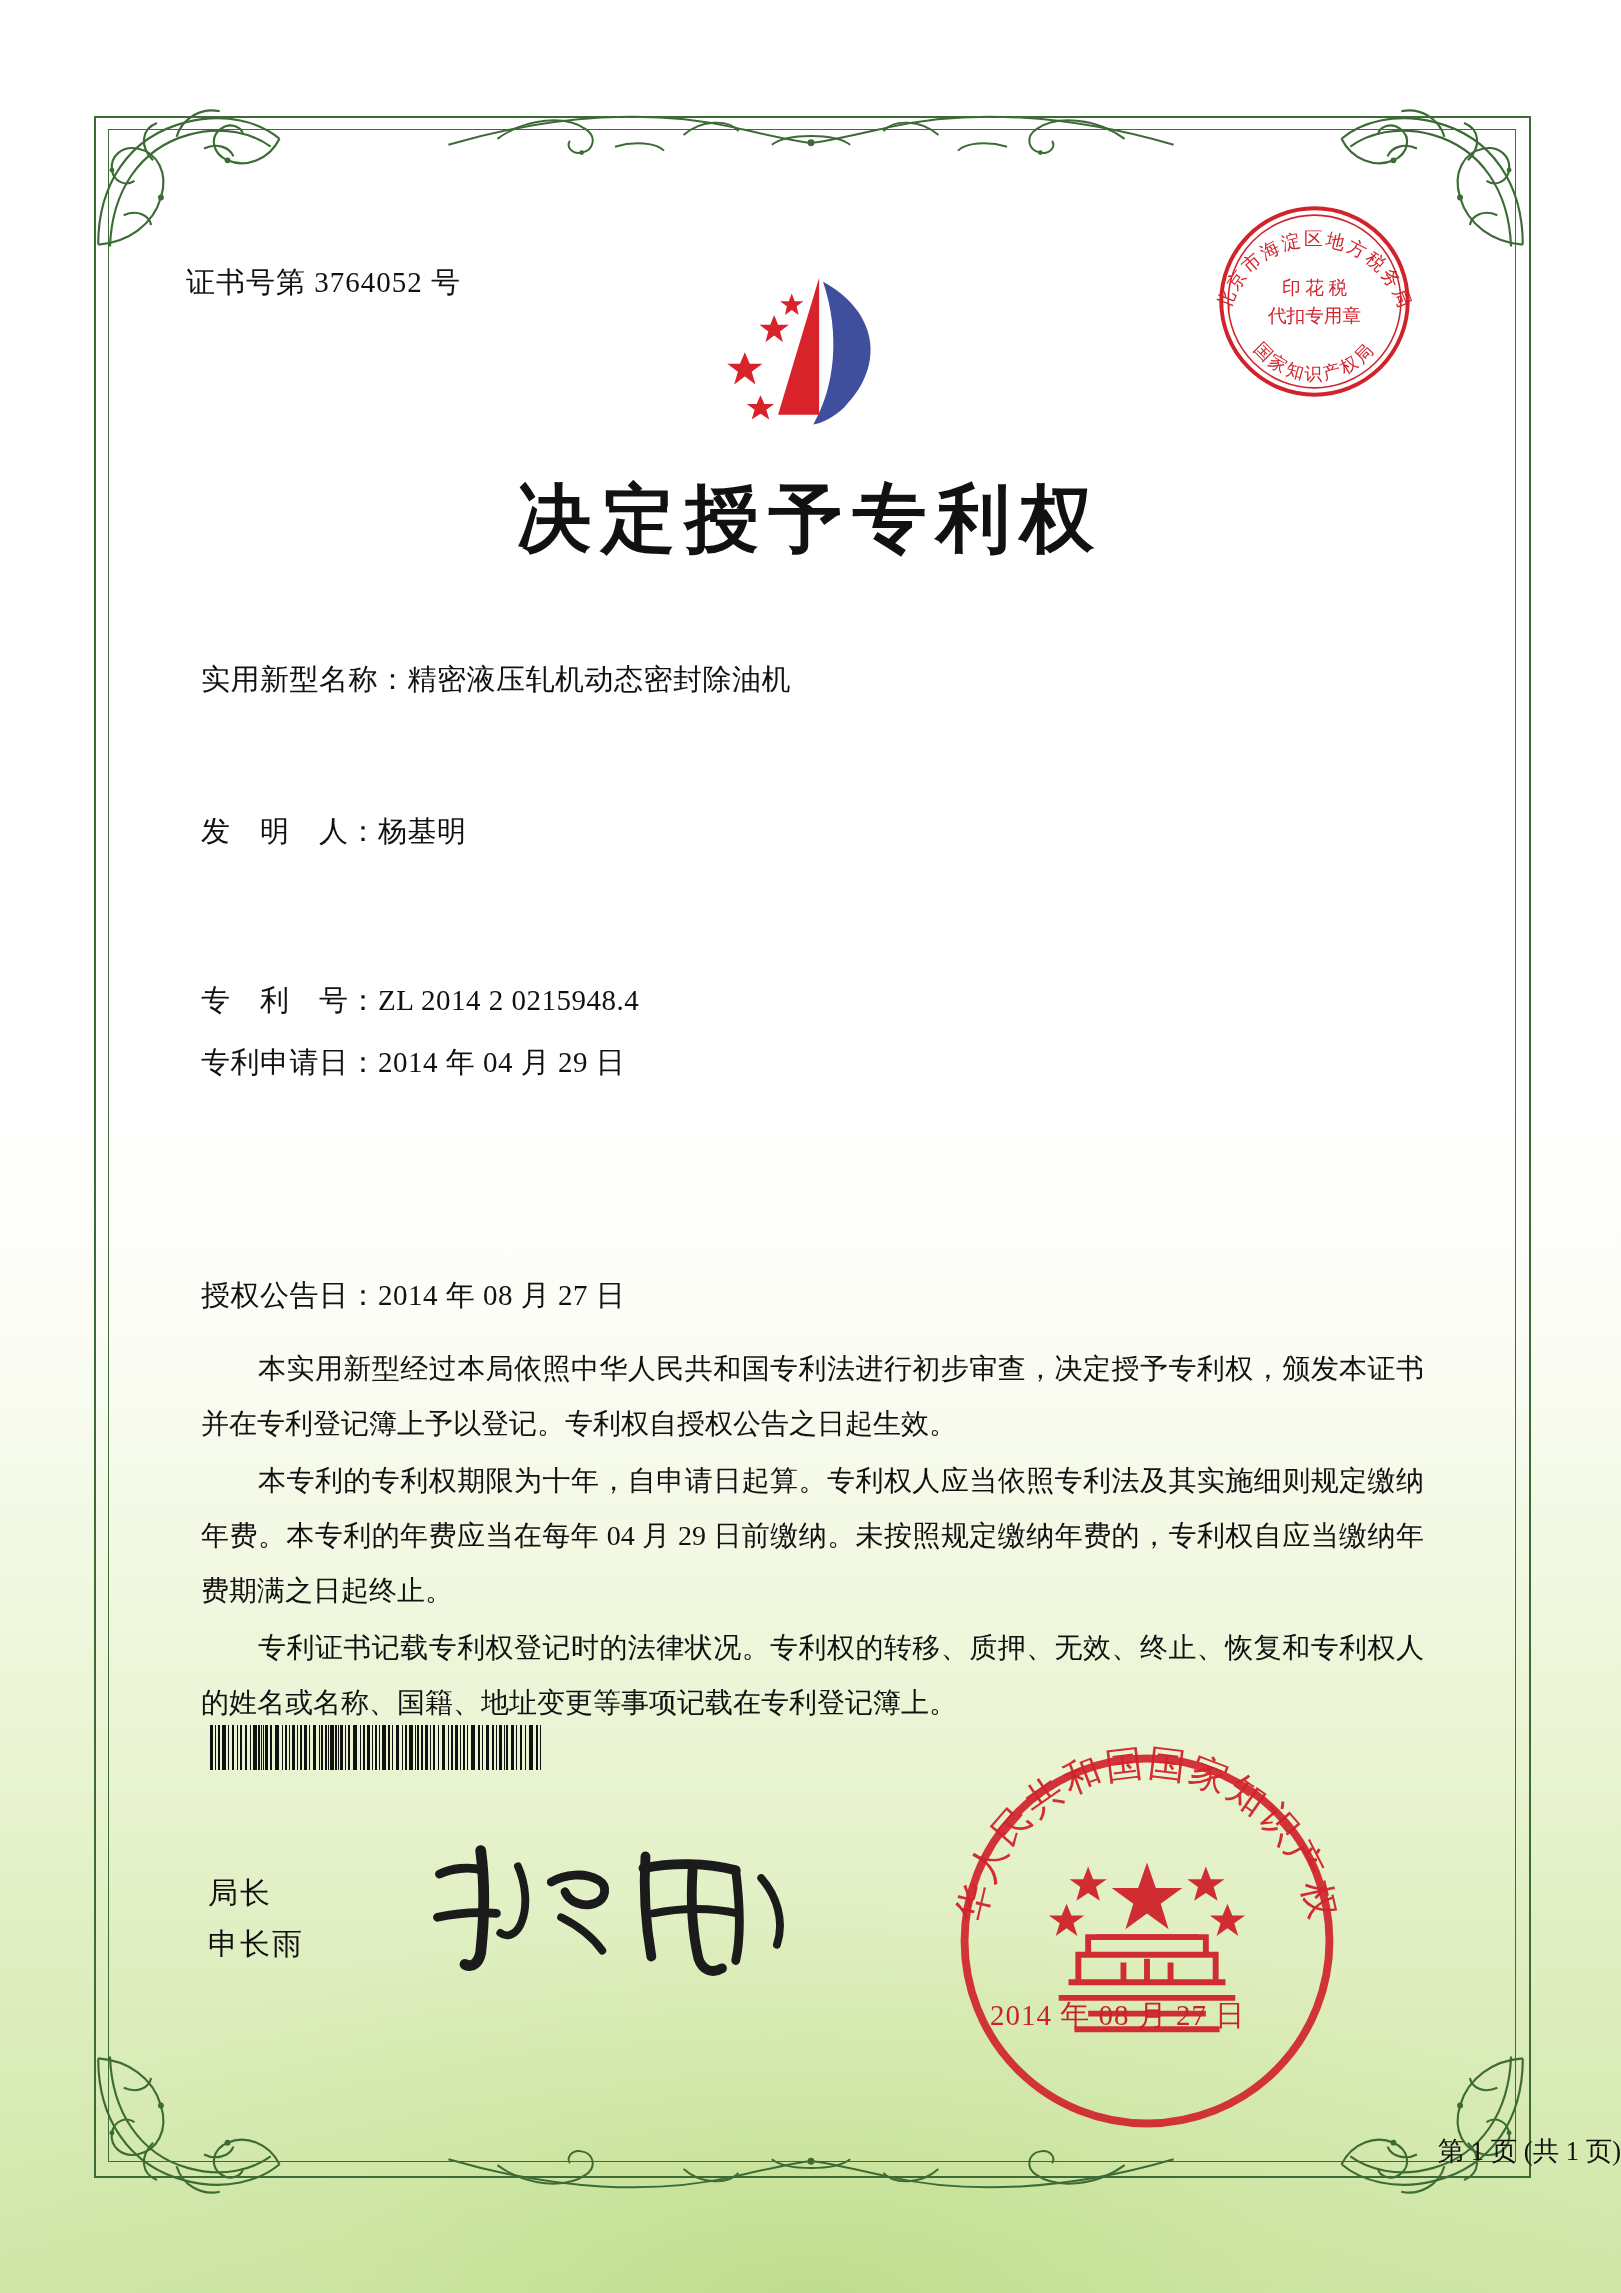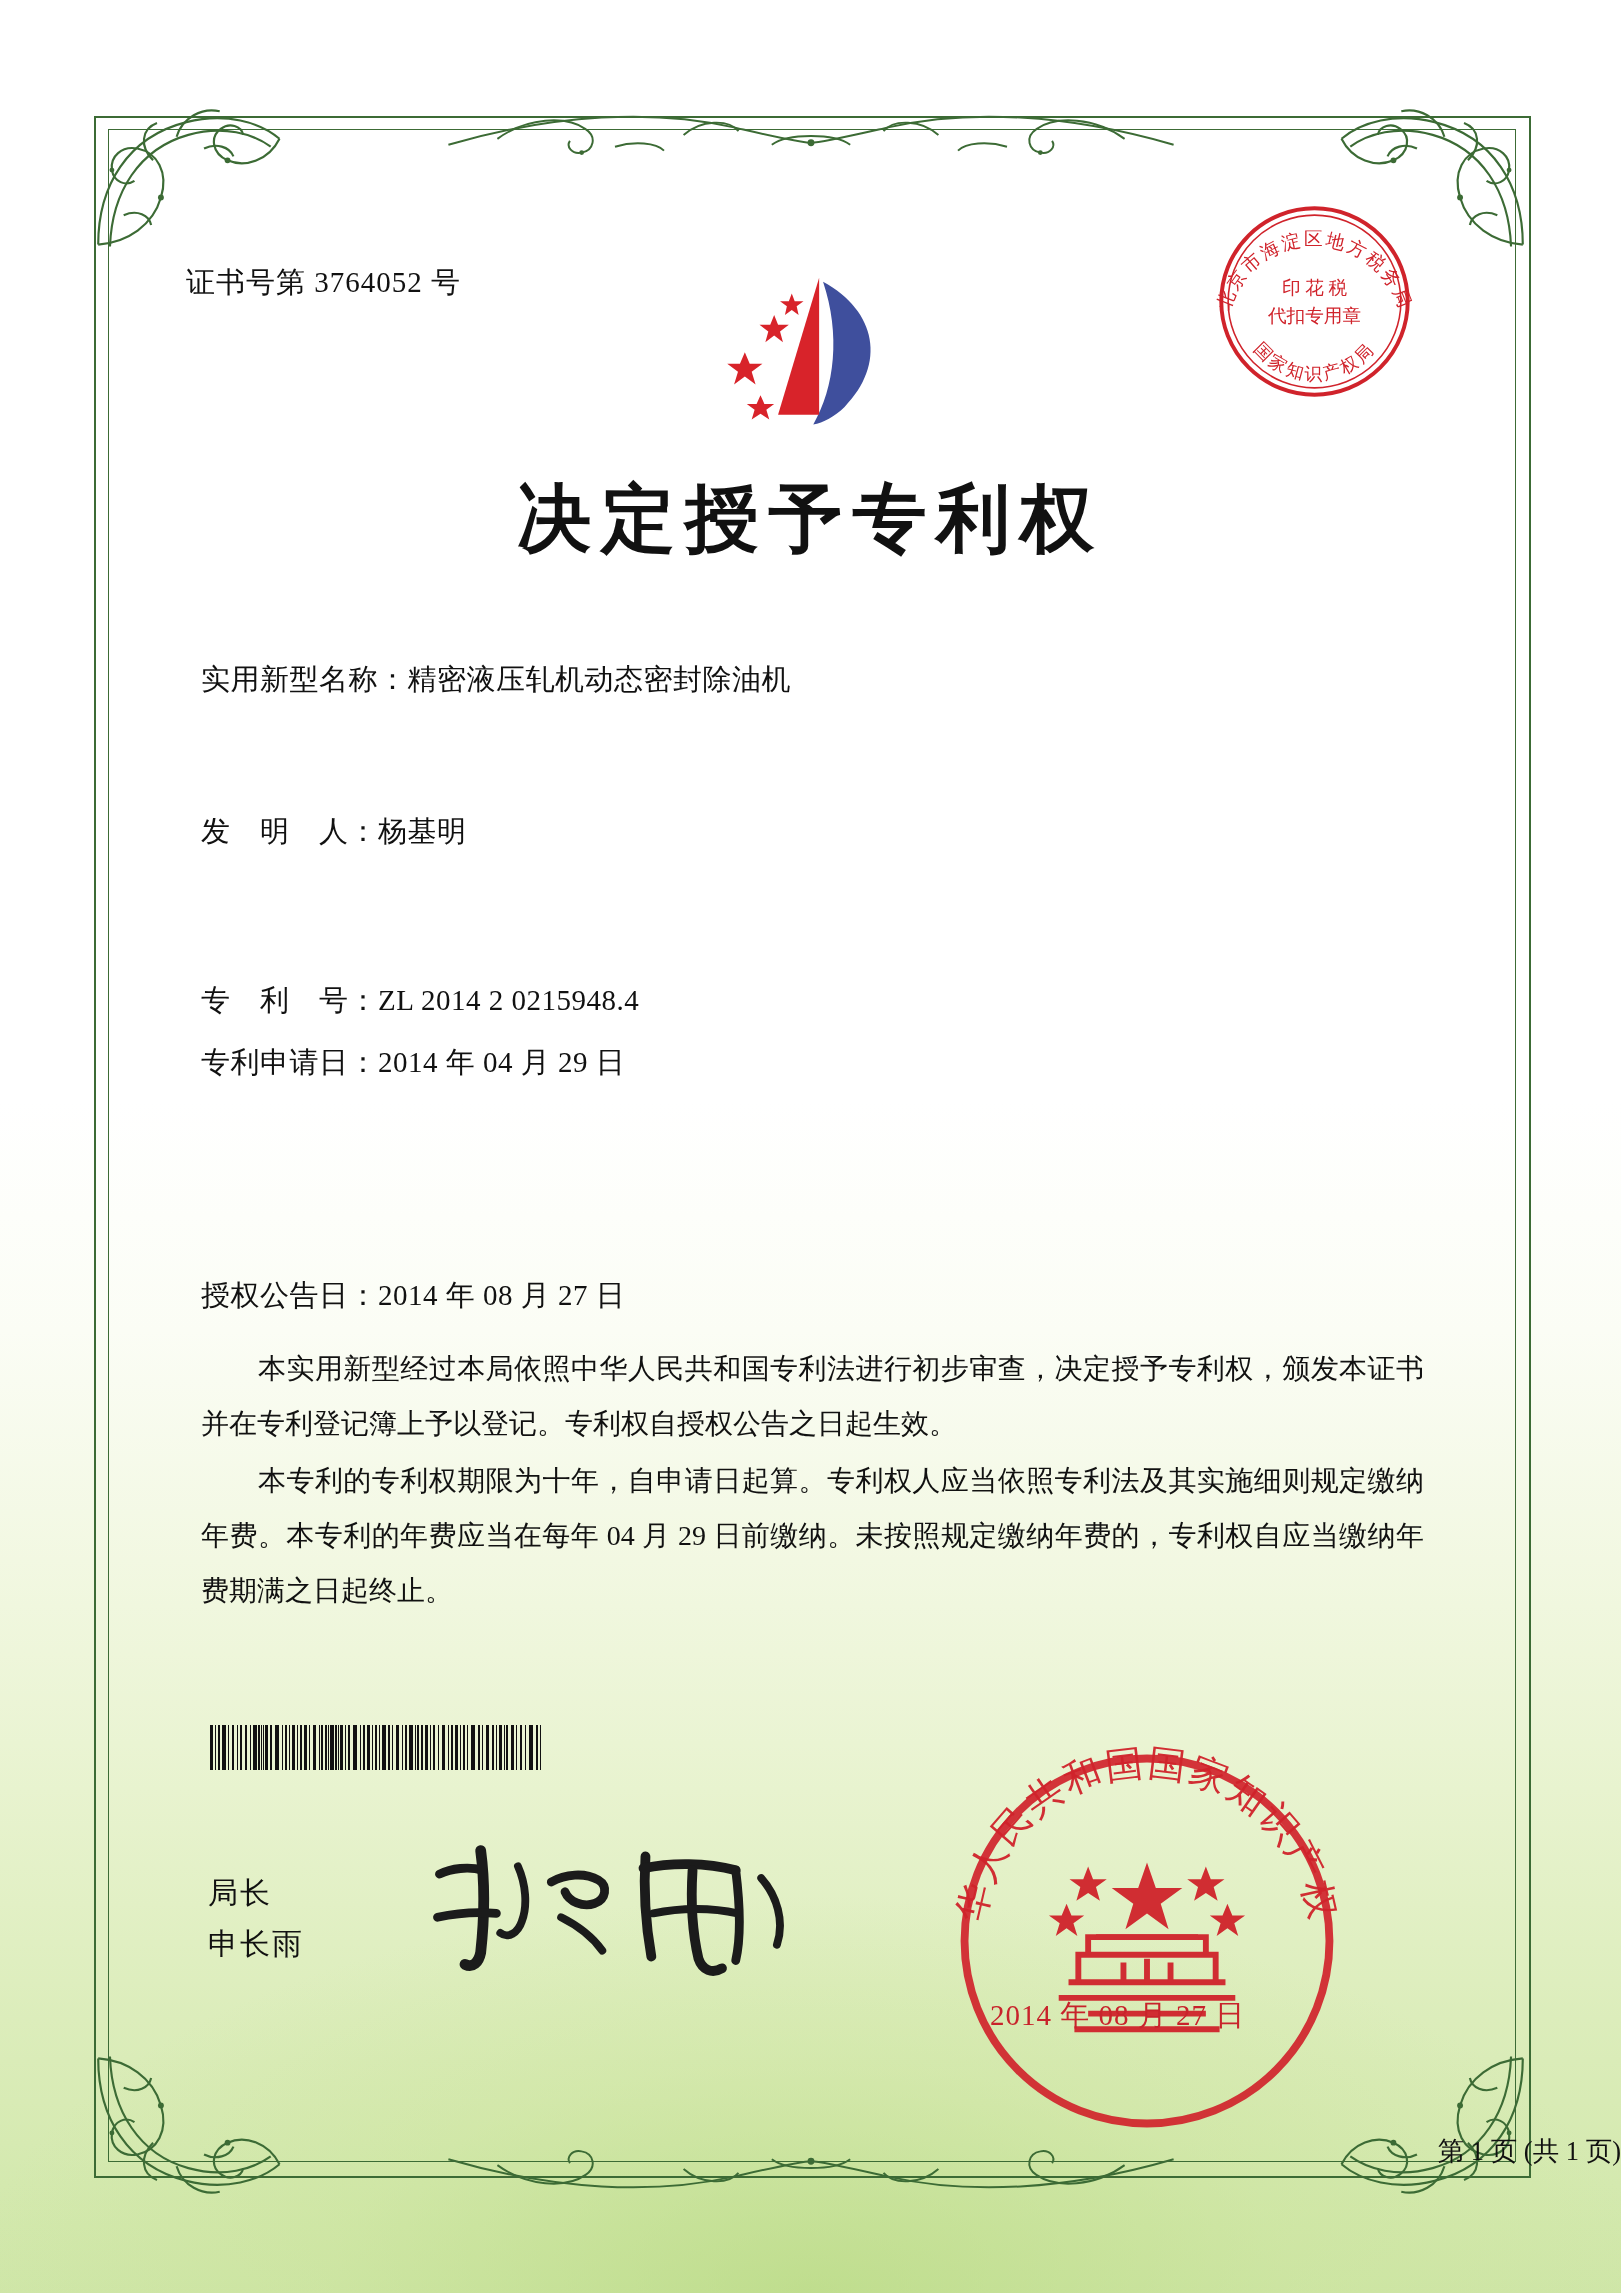--- a/index.html
+++ b/index.html
@@ -407,20 +407,21 @@
   <div class="field-row" id="row-appdate">
     <span class="field-label">专利申请日：</span><span class="field-value">2014 年 04 月 29 日</span>
   </div>
   <div class="field-row" id="row-pubdate">
     <span class="field-label">授权公告日：</span><span class="field-value">2014 年 08 月 27 日</span>
   </div>
 
   <div id="paragraphs">
     <p>本实用新型经过本局依照中华人民共和国专利法进行初步审查，决定授予专利权，颁发本证书并在专利登记簿上予以登记。专利权自授权公告之日起生效。</p>
     <p>本专利的专利权期限为十年，自申请日起算。专利权人应当依照专利法及其实施细则规定缴纳年费。本专利的年费应当在每年 04 月 29 日前缴纳。未按照规定缴纳年费的，专利权自应当缴纳年费期满之日起终止。</p>
+    <p>专利证书记载专利权登记时的法律状况。专利权的转移、质押、无效、终止、恢复和专利权人的姓名或名称、国籍、地址变更等事项记载在专利登记簿上。</p>
   </div>
 
   <div id="barcode">
       <i style="width:2.9px"></i>
       <i style="width:2px;background:transparent"></i>
       <i style="width:1px"></i>
       <i style="width:2px;background:transparent"></i>
       <i style="width:2px"></i>
       <i style="width:2px;background:transparent"></i>
       <i style="width:3.9px"></i>

